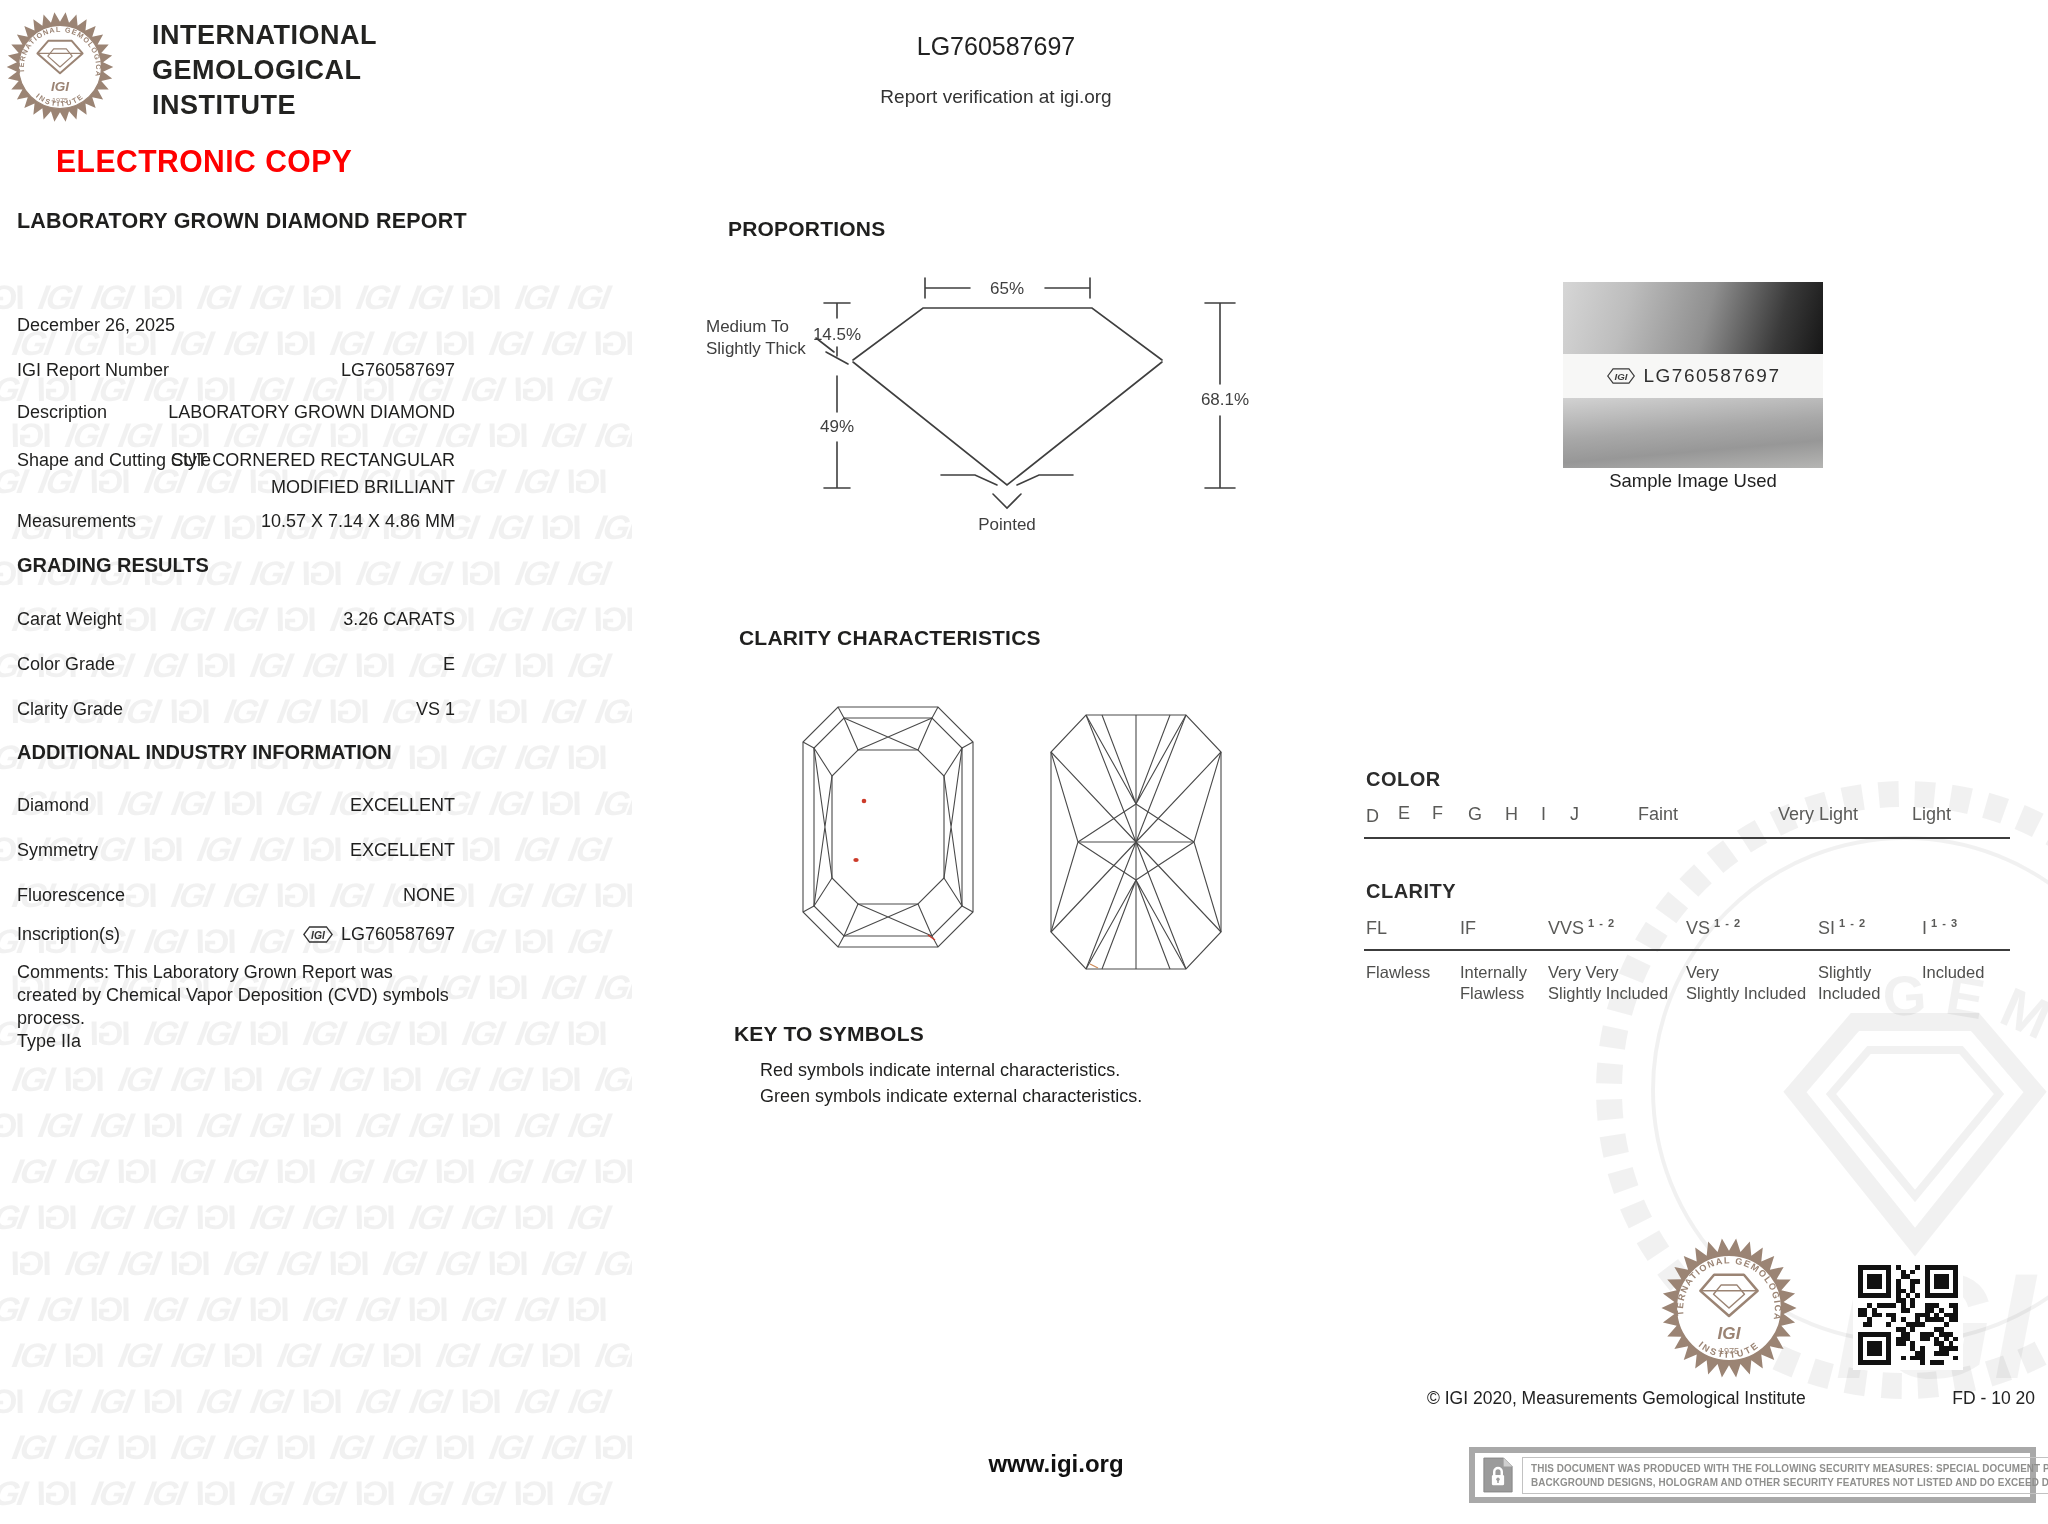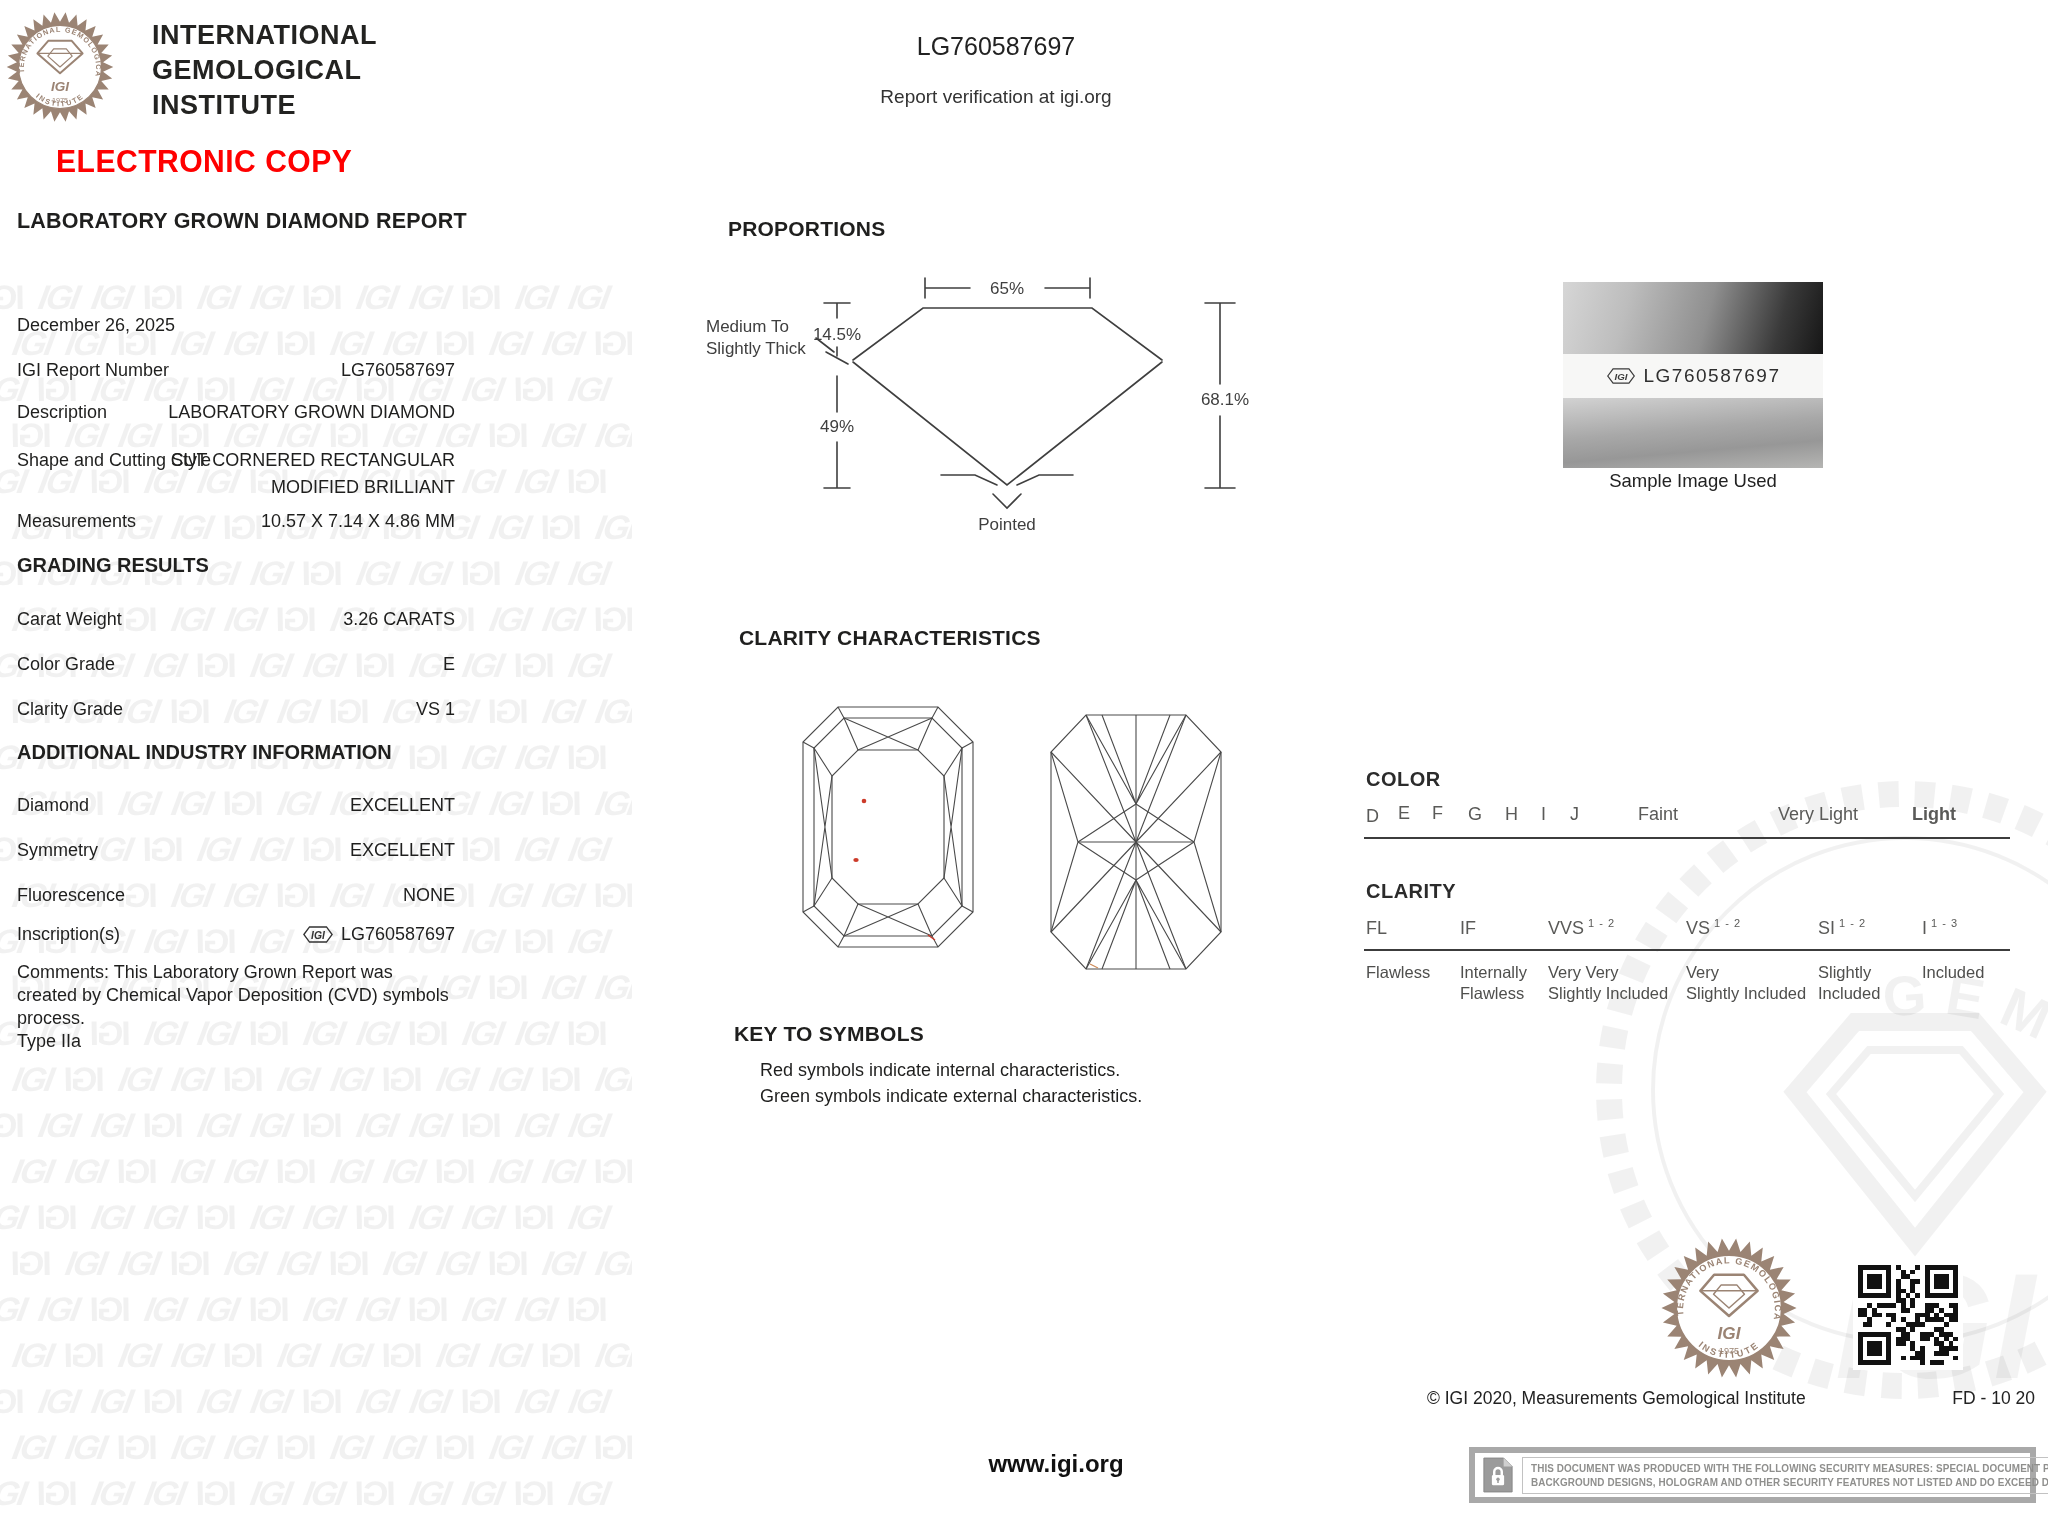--- a/index.html
+++ b/index.html
@@ -37,21 +37,21 @@
   #sample-img .top{height:72px;background:linear-gradient(105deg,#d6d6d6 0%,#bdbdbd 25%,#8f8f8f 55%,#3a3a3a 82%,#161616 100%);}
   #sample-img .band{height:44px;background:#f7f7f6;display:flex;align-items:center;justify-content:center;gap:8px;}
   #sample-img .band .itxt{font-size:19px;letter-spacing:1.5px;color:#2f2f2f;}
   #sample-img .bot{height:70px;background:linear-gradient(175deg,#d2d2d2 0%,#a8a8a8 45%,#979797 70%,#b5b5b3 100%);}
   #sample-caption{position:absolute;left:1563px;top:470px;width:260px;text-align:center;font-size:18.5px;color:#222;}
   
   .scalehead{position:absolute;font-size:20px;font-weight:700;letter-spacing:.5px;color:#2b2b2b;}
   .gletter{position:absolute;font-size:18px;color:#5a5a58;white-space:nowrap;}
   .scaleline{position:absolute;width:646px;height:2px;background:#3c3c3c;}
   .cgrade{position:absolute;font-size:18px;color:#5a5a58;white-space:nowrap;}
-  .cgrade sup{font-size:11px;margin-left:4px;letter-spacing:1px;}
+  .cgrade sup{font-size:11px;margin-left:4px;letter-spacing:1px;font-weight:bold;}
   .cdesc{position:absolute;font-size:16.5px;line-height:21px;color:#4f4f4d;white-space:nowrap;}
   
   #copyright{position:absolute;left:1427px;top:1388px;font-size:17.5px;color:#222;}
   #formcode{position:absolute;left:1940px;top:1388px;width:95px;text-align:right;font-size:17.5px;color:#222;}
   #security-box{position:absolute;left:1469px;top:1447px;width:567px;height:56px;
                 border:6px solid #a9a9a9;background:#fff;display:flex;align-items:center;}
   #security-box .icon{margin:0 8px 0 7px;flex:0 0 auto;}
   #security-box .stext{border:1px solid #c2c2c2;padding:4px 8px 3px 8px;margin-right:6px;}
   #security-box .stext div{font-size:10px;font-weight:700;line-height:14px;color:#8f8f8d;
                 letter-spacing:.1px;white-space:nowrap;transform:scaleX(.99);transform-origin:left;}
@@ -591,21 +591,21 @@
   <div class="scalehead" style="left:1366px;top:768px;">COLOR</div>
   <span class="gletter" style="left:1366px;top:806px;">D</span>
   <span class="gletter" style="left:1398px;top:803px;">E</span>
   <span class="gletter" style="left:1432px;top:803px;">F</span>
   <span class="gletter" style="left:1468px;top:804px;">G</span>
   <span class="gletter" style="left:1505px;top:804px;">H</span>
   <span class="gletter" style="left:1541px;top:804px;">I</span>
   <span class="gletter" style="left:1570px;top:804px;">J</span>
   <span class="gletter" style="left:1638px;top:804px;">Faint</span>
   <span class="gletter" style="left:1778px;top:804px;">Very Light</span>
-  <span class="gletter" style="left:1912px;top:804px;font-weight:bold;">Light</span>
+  <span class="gletter" style="left:1912px;top:804px;">Light</span>
   <div class="scaleline" style="left:1364px;top:837px;"></div>
 
   <div class="scalehead" style="left:1366px;top:880px;">CLARITY</div>
   <span class="cgrade" style="left:1366px;top:917px;"><span>FL</span><sup></sup></span>
   <span class="cgrade" style="left:1460px;top:917px;"><span>IF</span><sup></sup></span>
   <span class="cgrade" style="left:1548px;top:917px;"><span>VVS</span><sup>1 - 2</sup></span>
   <span class="cgrade" style="left:1686px;top:917px;"><span>VS</span><sup>1 - 2</sup></span>
   <span class="cgrade" style="left:1818px;top:917px;"><span>SI</span><sup>1 - 2</sup></span>
   <span class="cgrade" style="left:1922px;top:917px;"><span>I</span><sup>1 - 3</sup></span>
   <div class="scaleline" style="left:1364px;top:949px;"></div>

